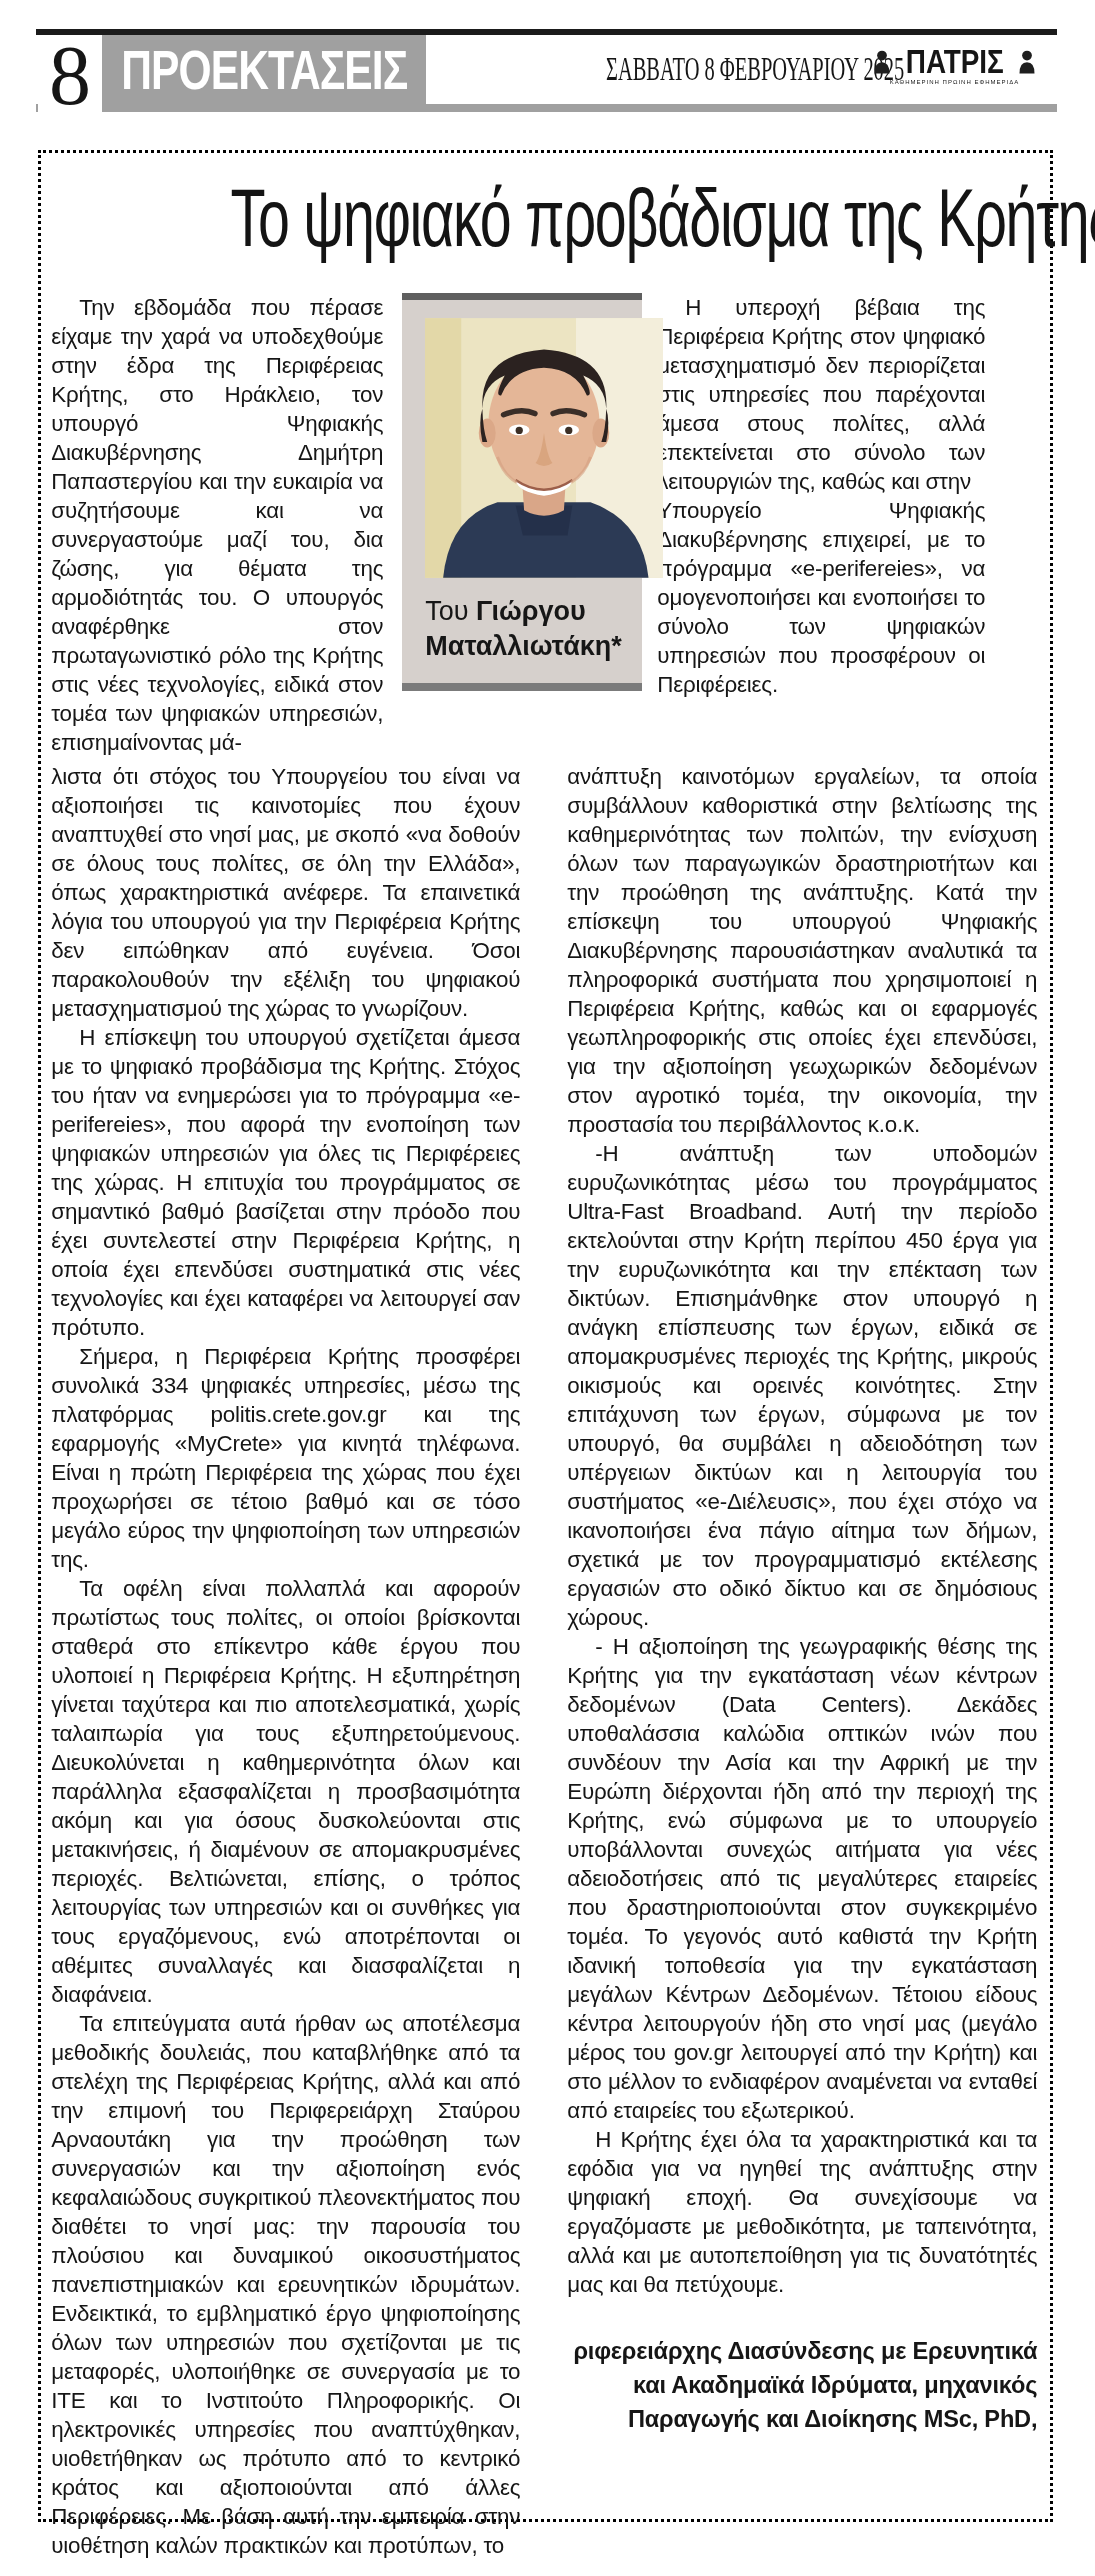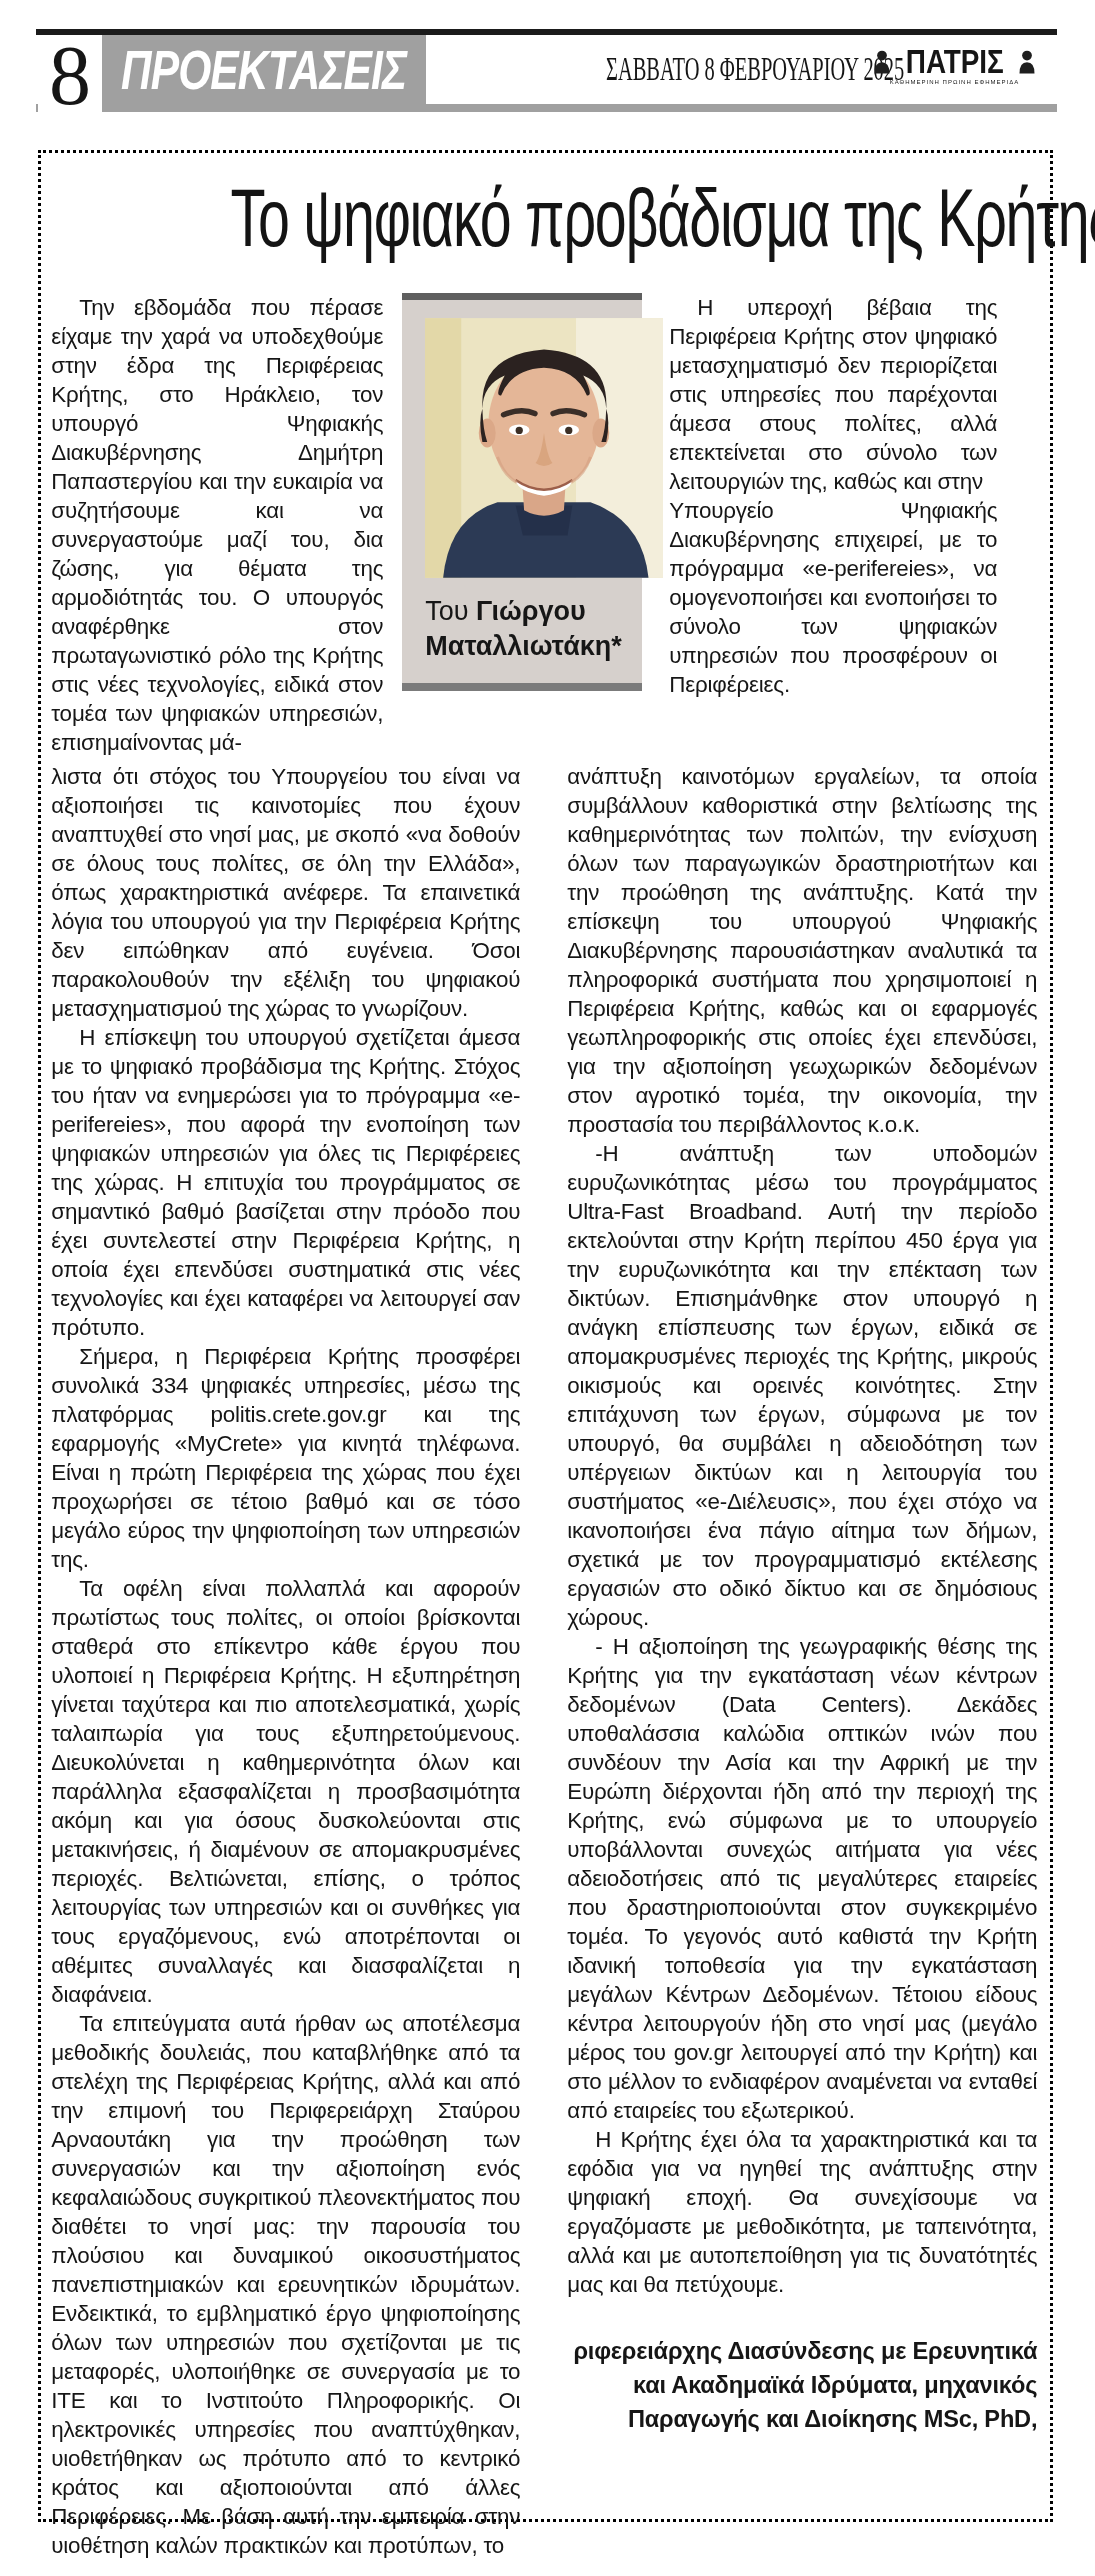--- a/index.html
+++ b/index.html
@@ -6,21 +6,21 @@
   body{
     width:1096px;height:2576px;position:relative;background:#ffffff;
     font-family:"Liberation Sans",sans-serif;color:#161616;overflow:hidden;
   }
   
   .top-black-bar{position:absolute;left:36px;top:29px;width:1021px;height:6px;background:#1b1b1b;}
   .pagenum-box{position:absolute;left:38px;top:35px;width:64px;height:80px;background:#ffffff;
     display:flex;align-items:center;justify-content:center;z-index:2;}
   .pagenum{font-family:"Liberation Serif",serif;font-size:84px;line-height:73px;font-weight:400;}
   .section-box{position:absolute;left:102px;top:35px;width:324px;height:69px;background:#a0a0a0;
-    display:flex;align-items:center;justify-content:center;overflow:hidden;font-style:italic;}
+    display:flex;align-items:center;justify-content:center;overflow:hidden;}
   .section-label{color:#ffffff;font-weight:bold;font-size:56px;letter-spacing:-1.2px;
     transform:scaleX(.76);white-space:nowrap;}
   .header-date{position:absolute;left:606px;top:51px;font-family:"Liberation Serif",serif;
     font-size:33px;white-space:nowrap;transform:scaleX(.62);transform-origin:left top;}
   .logo-wrap{position:absolute;left:873px;top:45px;width:163px;text-align:center;}
   .logo-row{display:flex;align-items:center;justify-content:center;gap:3.6px;}
   .logo-figure{width:18px;height:27px;}
   .logo-name{font-weight:bold;font-size:34px;line-height:33px;letter-spacing:0;
     transform:scaleX(.82);white-space:nowrap;}
   .logo-tagline{font-size:6px;letter-spacing:1px;margin-top:1.2px;color:#1b1b1b;white-space:nowrap;}
@@ -32,21 +32,21 @@
   .article-title span{display:inline-block;font-size:82px;line-height:1.15;letter-spacing:-1.8px;
     transform:scaleX(.70);color:#141414;}
   .article-inner{position:absolute;left:10.3px;top:140px;width:986px;}
   
   p.body{margin:0;text-align:justify;font-size:22.4px;line-height:29px;letter-spacing:-0.2px;}
   .indent{text-indent:28px;}
   .top-row{display:flex;}
   .col-narrow-left{width:332px;}
   .col-narrow-right{width:328px;}
   
-  .photo-box{width:240px;margin-left:19px;margin-right:27px;height:398px;background:#d6d0cc;
+  .photo-box{width:240px;margin-left:19px;margin-right:15px;height:398px;background:#d6d0cc;
     box-sizing:border-box;position:relative;flex-shrink:0;}
   .photo-topbar{position:absolute;left:0;top:0;width:100%;height:7.3px;background:#5f5f5f;}
   .photo-bottombar{position:absolute;left:0;bottom:0;width:100%;height:7.9px;background:#7b7b7b;}
   .portrait{position:absolute;left:23px;top:25.4px;width:238px;height:260px;display:block;}
   .byline{position:absolute;left:23px;top:301px;width:242px;font-size:27px;line-height:35px;}
   .byline b{font-weight:bold;}
   .bottom-row{display:flex;margin-top:4.8px;}
   .col-wide-left{width:473px;margin-right:39px;}
   .col-wide-right{width:474px;margin-left:8px;}
   .author-note{margin-top:35px;text-align:right;}

